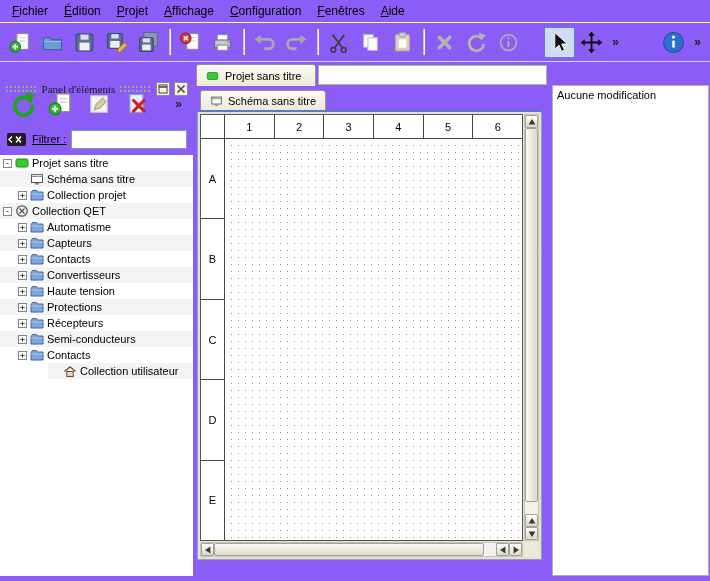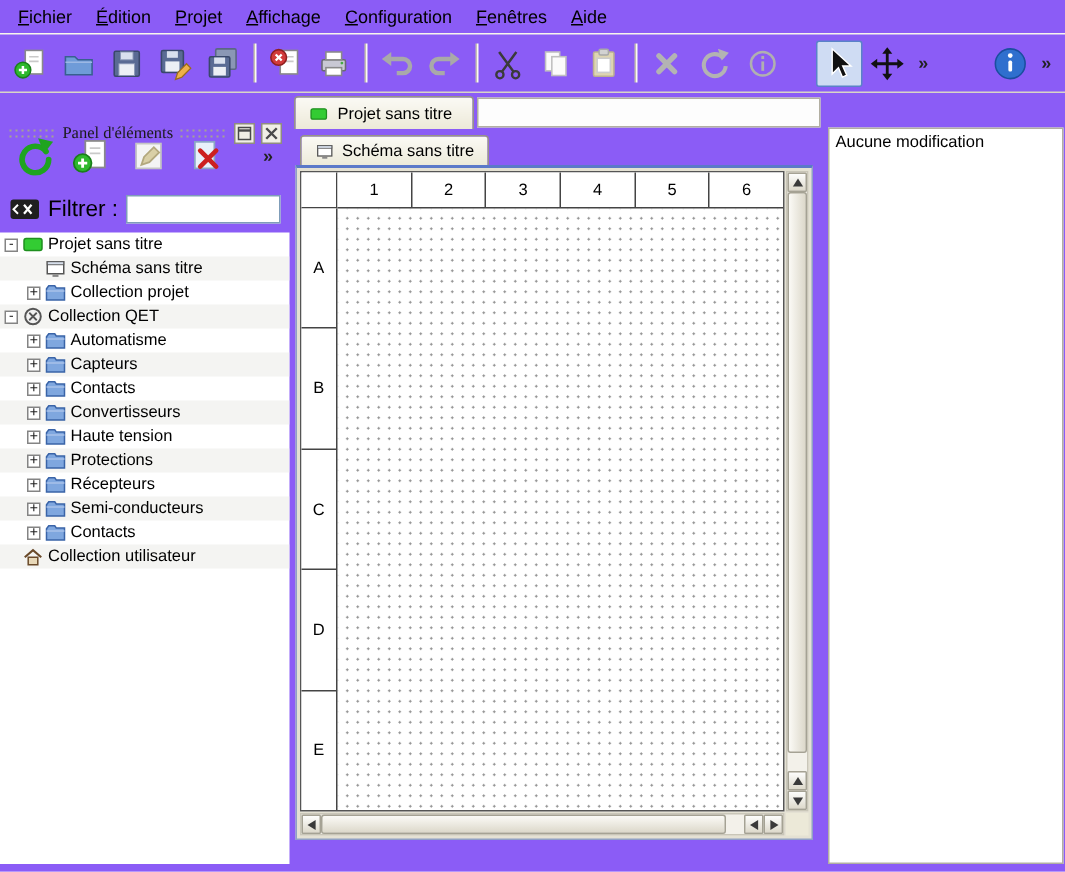--- a/index.html
+++ b/index.html
@@ -33,21 +33,21 @@
   .hdrbtn { width: 14px; height: 14px; flex: 0 0 14px; display: flex; align-items: center; justify-content: center; background: #f1efe6; border: 1px solid #908d80; }
   .hdrbtn .icon { width: 10px; height: 10px; }
 
   .ltools { position: absolute; top: 20px; left: 0; right: 0; height: 40px; display: flex; align-items: center; padding: 0 6px; gap: 4px; }
   .ltool { width: 34px; height: 34px; display: flex; align-items: center; justify-content: center; border-radius: 2px; }
   .ltool .icon { width: 26px; height: 26px; }
   .lchev { margin-left: auto; padding-right: 5px; font-weight: bold; font-size: 12px; color: #222; }
 
   .filter-row { position: absolute; top: 63px; left: 0; right: 0; height: 24px; display: flex; align-items: center; gap: 5px; padding: 0 6px; }
   .filter-icon { width: 21px; height: 17px; flex: 0 0 21px; }
-  .filter-label { font-size: 15px; }
+  .filter-label { font-size: 11px; text-decoration: underline; }
   .filter-input { flex: 1; min-width: 0; height: 19px; border: 1px solid #7f9db9; background: #fff; font-size: 11px; padding: 0 3px; font-family: "Liberation Sans", sans-serif; }
 
   #tree { position: absolute; left: 0; right: 0; top: 91px; bottom: 0; background: #fff; font-size: 11px; overflow: hidden; }
   .tree-row { height: 16px; display: flex; align-items: center; gap: 3px; white-space: nowrap; }
   .tree-row.alt { background: #f4f4f2; }
   .expander { width: 9px; height: 9px; flex: 0 0 9px; border: 1px solid #848484; background: #fff; font: 9px/7px "DejaVu Sans Mono", monospace; text-align: center; color: #222; }
   .expander.none { border: none; background: transparent; }
   .ticon { width: 14px; height: 14px; flex: 0 0 14px; display: inline-flex; }
 
   
@@ -470,21 +470,21 @@
         <div class="tree-row" style="padding-left: 18px;">
           <span class="expander">+</span>
           <span class="ticon">
             <svg viewBox="0 0 14 14">
               <path d="M1 4.5 l1.5 -2 h4 l1 1.5 h5.5 v8 h-12 z" fill="#7fa7df" stroke="#3a64a8"></path>
               <path d="M1 6 h12" stroke="#a8c2ea"></path>
             </svg>
           </span>
           <span class="tlabel">Contacts</span>
         </div>
-        <div class="tree-row alt" style="padding-left: 3px;">
+        <div class="tree-row alt" style="padding-left: 3px; margin-left: 48px;">
           <span class="expander none"></span>
           <span class="ticon">
             <svg viewBox="0 0 14 14">
               <path d="M1.5 7.5 L7 2.8 l5.5 4.7" fill="none" stroke="#6a4a2a" stroke-width="1.4"></path>
               <rect x="3.8" y="7.5" width="6.4" height="5" fill="#e8d8b8" stroke="#6a4a2a"></rect>
             </svg>
           </span>
           <span class="tlabel">Collection utilisateur</span>
         </div>
       </div>

